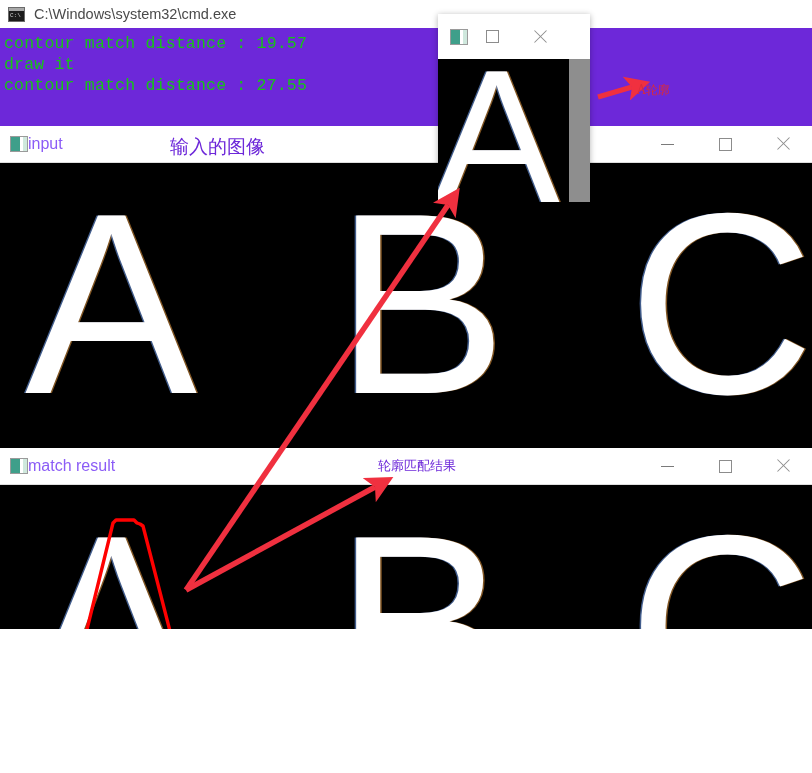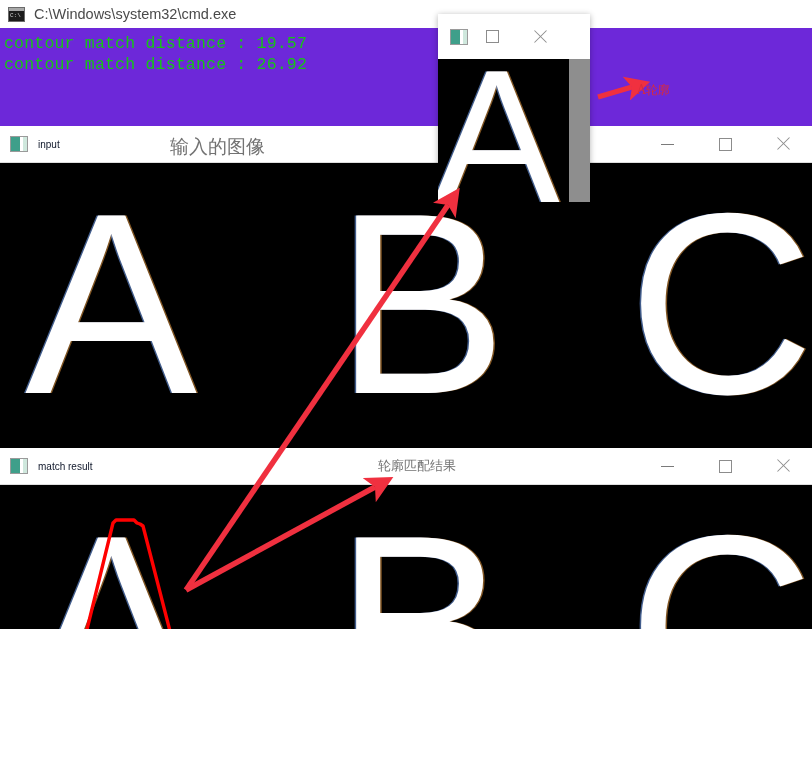--- a/index.html
+++ b/index.html
@@ -109,23 +109,22 @@
   }
   .cv-icon i {
     display: block;
     height: 100%;
   }
   .cv-icon i:nth-child(1) { width: 58%; background: #3f9f8a; }
   .cv-icon i:nth-child(2) { width: 16%; background: #ffffff; }
   .cv-icon i:nth-child(3) { width: 26%; background: #cfe8dd; }
 
   .cv-title-text {
-    margin-left: 10px;
-    font-size: 10px;
-    color: #0f172a;
+    font-size: 16px;
+    color: #8b5cf6;
     font-family: "Liberation Sans", sans-serif;
     white-space: nowrap;
   }
   .cv-controls {
     margin-left: auto;
     display: flex;
     align-items: center;
     height: 100%;
   }
   .cv-btn {
@@ -258,21 +257,21 @@
     position: absolute;
     right: 0; top: 0;
     width: 21px;
     height: 143px;
     background: #8e8e8e;
   }
 
   
   .annot {
     position: absolute;
-    color: #737373;
+    color: #6d28d9;
     font-family: "DejaVu Sans", sans-serif;
     font-size: 17px;
     white-space: nowrap;
     user-select: none;
   }
   .annot-dark {
     color: #d82b3c;
   }
 
   
@@ -306,21 +305,22 @@
 
 <div id="screen">
 
   <div class="cmd-window">
     <div class="cmd-titlebar">
       <span class="cmd-icon"></span>
       <span class="cmd-title-text">C:\Windows\system32\cmd.exe</span>
     </div>
     <div class="cmd-body">
       <div class="cmd-line">contour match distance : 19.57</div>
-      <div class="cmd-line">contour match distance : 26.92</div>
+      <div class="cmd-line">draw it</div>
+      <div class="cmd-line">contour match distance : 27.55</div>
     </div>
   </div>
 
   <div class="input-window">
     <div class="cv-titlebar input-titlebar">
       <span class="cv-icon">
           <i></i>
           <i></i>
           <i></i>
         </span>

